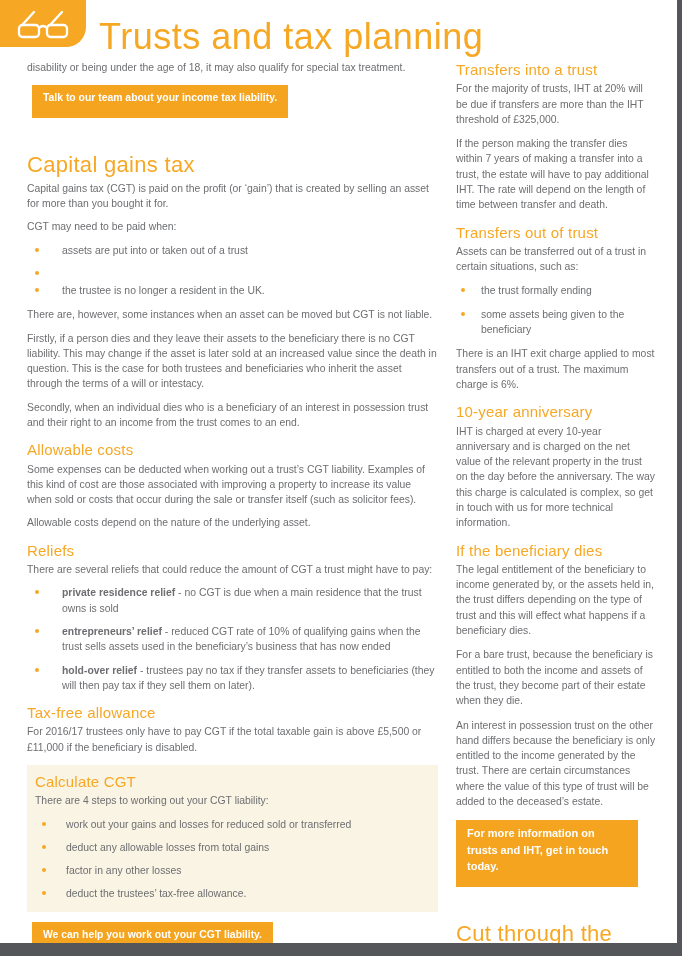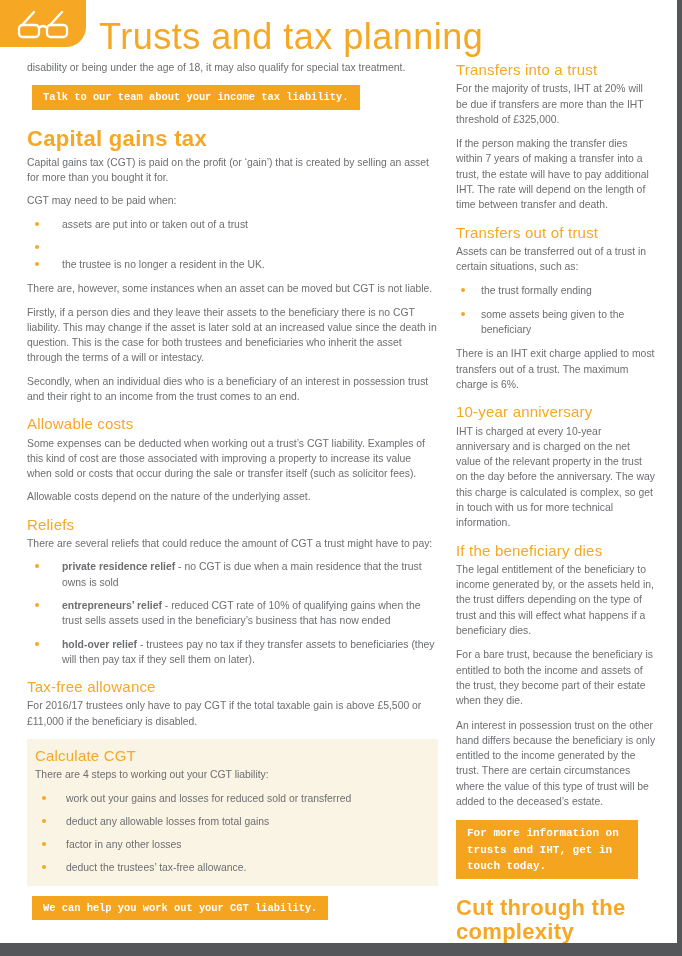--- a/index.html
+++ b/index.html
@@ -14,33 +14,33 @@
 
   .badge{position:absolute;left:0;top:0;width:86px;height:47px;background:#f6a825;
     border-radius:0 0 20px 0;display:flex;align-items:center;justify-content:center;}
   .page-title{position:absolute;left:99px;top:11px;margin:0;font-size:36px;font-weight:400;
     color:#f6a825;letter-spacing:0.5px;white-space:nowrap;}
 
   .col{position:absolute;}
   .col-left{left:27px;top:60px;width:411px;}
   .col-right{left:456px;top:50px;width:200px;}
 
-  h2{font-size:22px;font-weight:700;color:#f6a825;margin:13px 0 4px;letter-spacing:0.3px;line-height:1.1;}
+  h2{font-size:22px;font-weight:400;color:#f6a825;margin:13px 0 4px;letter-spacing:0.3px;line-height:1.1;}
   h3{font-size:15px;font-weight:400;color:#f6a825;margin:11px 0 3px;letter-spacing:0.2px;line-height:1.15;}
   p{margin:0 0 8px;}
   .col-right p{margin:0 0 9px;}
 
   ul.bullets{list-style:none;margin:3px 0 9px;padding:0;}
   ul.bullets li{display:flex;margin:0 0 8px;}
   .dot{flex:0 0 auto;width:4px;height:4px;border-radius:50%;background:#f6a825;margin:5px 23px 0 8px;}
   .col-right .dot{margin:5px 16px 0 5px;}
   .li-text b{color:#6d6e71;}
 
   .cta{display:inline-block;background:#f5a41f;color:#ffffff;font-weight:700;
-    padding:5px 11px 4px;margin:2px 0 4px 5px;cursor:pointer;font-family:Liberation Mono, monospace;}
+    padding:5px 11px 12px;margin:2px 0 22px 5px;cursor:pointer;}
   .cta-small{font-size:11px;width:160px;margin-left:0;line-height:1.5;}
 
   .calc-box{background:#faf4e4;padding:5px 10px 1px 8px;margin:10px 0 8px;}
   .calc-box h3{margin-top:3px;}
   .calc-box .dot{margin-left:7px;margin-right:20px;}
 
   .glasses{display:block;}
 </style>
 </head>
 <body>

